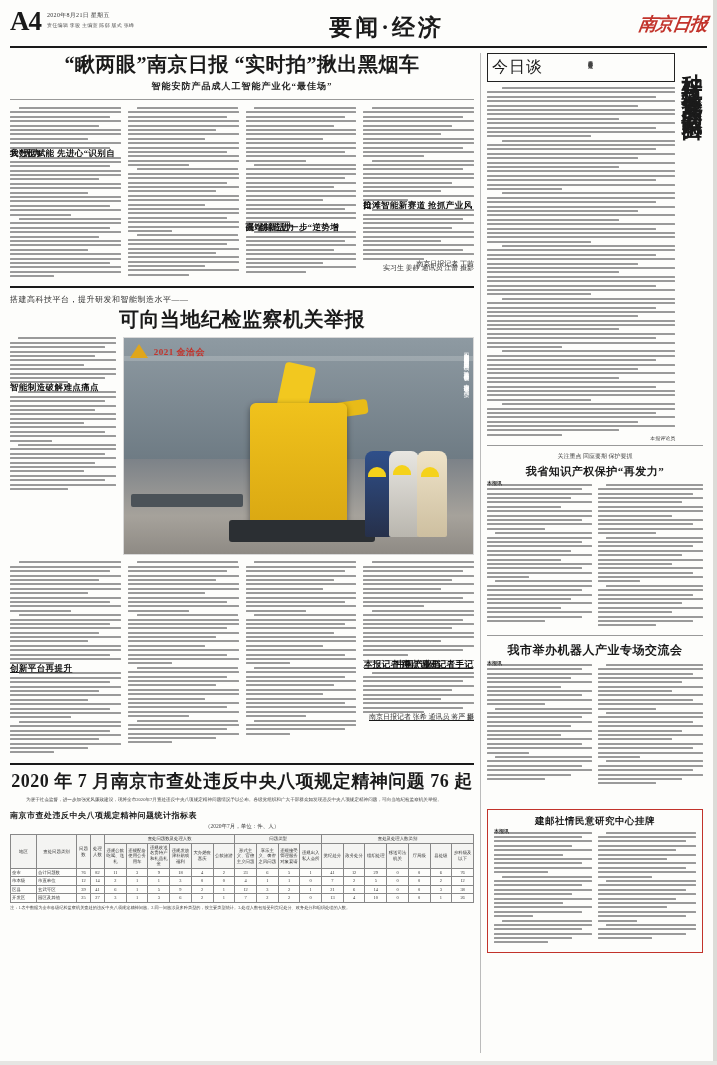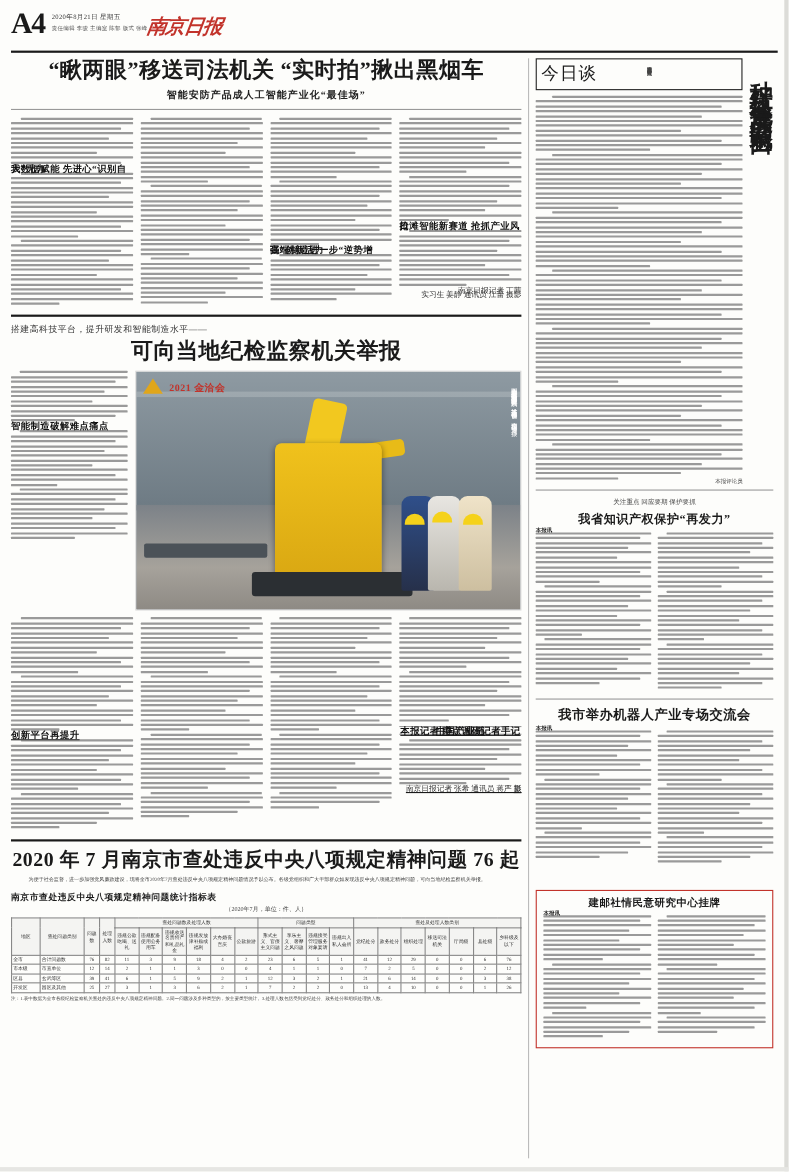--- a/index.html
+++ b/index.html
@@ -226,29 +226,30 @@
 <body>
 
 <div class="page">
 
   <div class="masthead">
     <div class="folio">A4</div>
     <div class="folio-meta">
       <div class="folio-date">2020年8月21日 星期五</div>
       <div class="folio-sub">责任编辑 李骏 主编室 陈郁 版式 张峰</div>
     </div>
+    <div class="section-title">要闻·经济</div>
     <div class="nameplate">南京日报</div>
   </div>
 
   <div class="body-grid">
 
     <div class="col-main">
 
       <div class="story1">
-        <div class="hl1">“瞅两眼”移送司法机关 “实时拍”揪出黑烟车</div>
+        <div class="hl1">“瞅两眼”南京日报 “实时拍”揪出黑烟车</div>
         <div class="hl-sub">智能安防产品成人工智能产业化“最佳场”</div>
         <div class="rule-thin"></div>
         <div class="s1-cols">
           <div class="txtcol">
             <div class="ln indent"></div>
               <div class="ln"></div>
               <div class="ln s90"></div>
               <div class="ln"></div>
             <div class="ln s80"></div>
               <div class="ln"></div>

